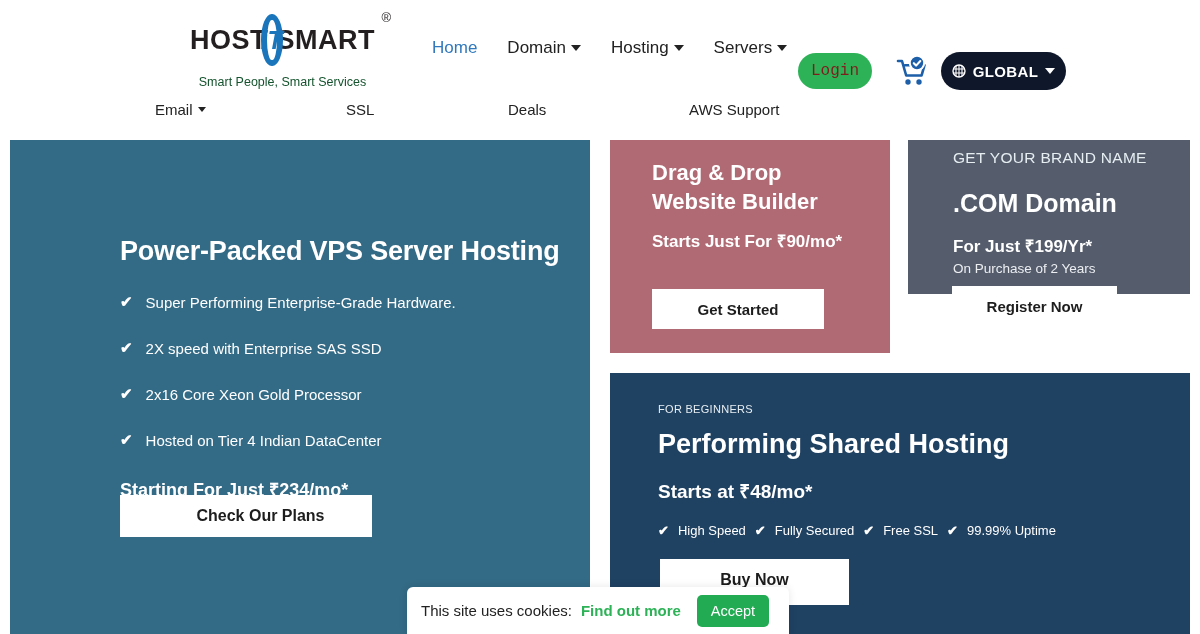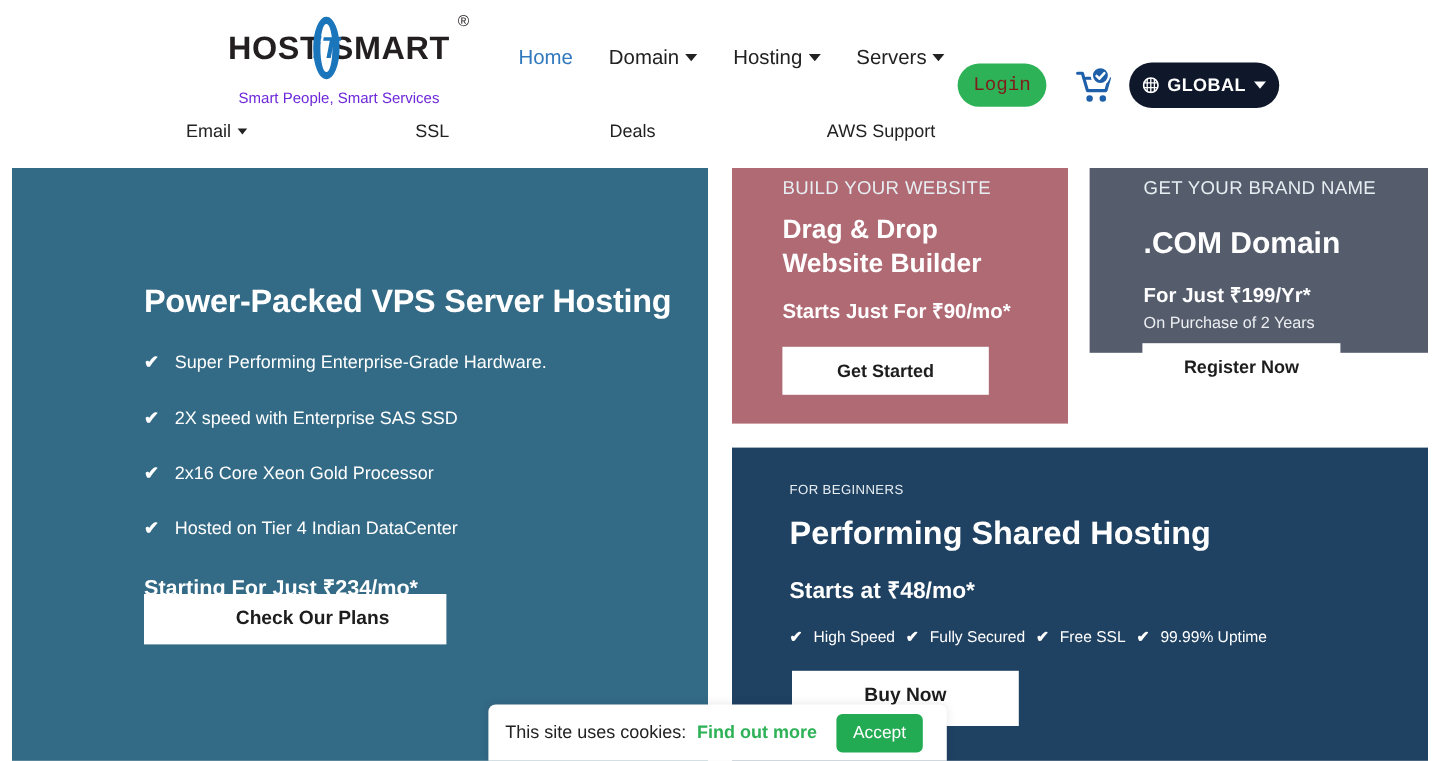--- a/index.html
+++ b/index.html
@@ -44,21 +44,21 @@
     display: flex; align-items: center; justify-content: center;
     font-size: 25px; font-weight: bold; color: #1b75bb;
     font-style: italic;
     line-height: 1;
   }
   .logo-reg {
     position: absolute; right: -16px; top: -4px;
     font-size: 13px; color: #231f20;
   }
   .logo-tag {
-    font-size: 12.5px; color: #6d28d9; margin-top: 9px;
+    font-size: 12.5px; color: #14532d; margin-top: 9px;
     white-space: nowrap;
   }
 
   .nav-main {
     position: absolute; left: 432px; top: 38px;
     display: flex; align-items: center; gap: 30px;
   }
   .nav-item {
     font-size: 17px; color: #222222; font-weight: 500;
     white-space: nowrap; cursor: pointer;
@@ -319,21 +319,20 @@
     <li class="vps-li">
       <span class="check">✔</span>
       <span>Hosted on Tier 4 Indian DataCenter</span>
     </li>
   </ul>
   <div class="vps-price">Starting For Just ₹234/mo*</div>
 </section>
 <button class="btn-white btn-plans">Check Our Plans</button>
 
 <section class="card-builder">
-  <div class="eyebrow">BUILD YOUR WEBSITE</div>
   <h2 class="bld-title">
     <span>Drag &amp; Drop</span><br>
     <span>Website Builder</span>
   </h2>
   <div class="bld-price">Starts Just For ₹90/mo*</div>
 </section>
 <button class="btn-white btn-started">Get Started</button>
 
 <section class="card-domain">
   <div class="eyebrow">GET YOUR BRAND NAME</div>

